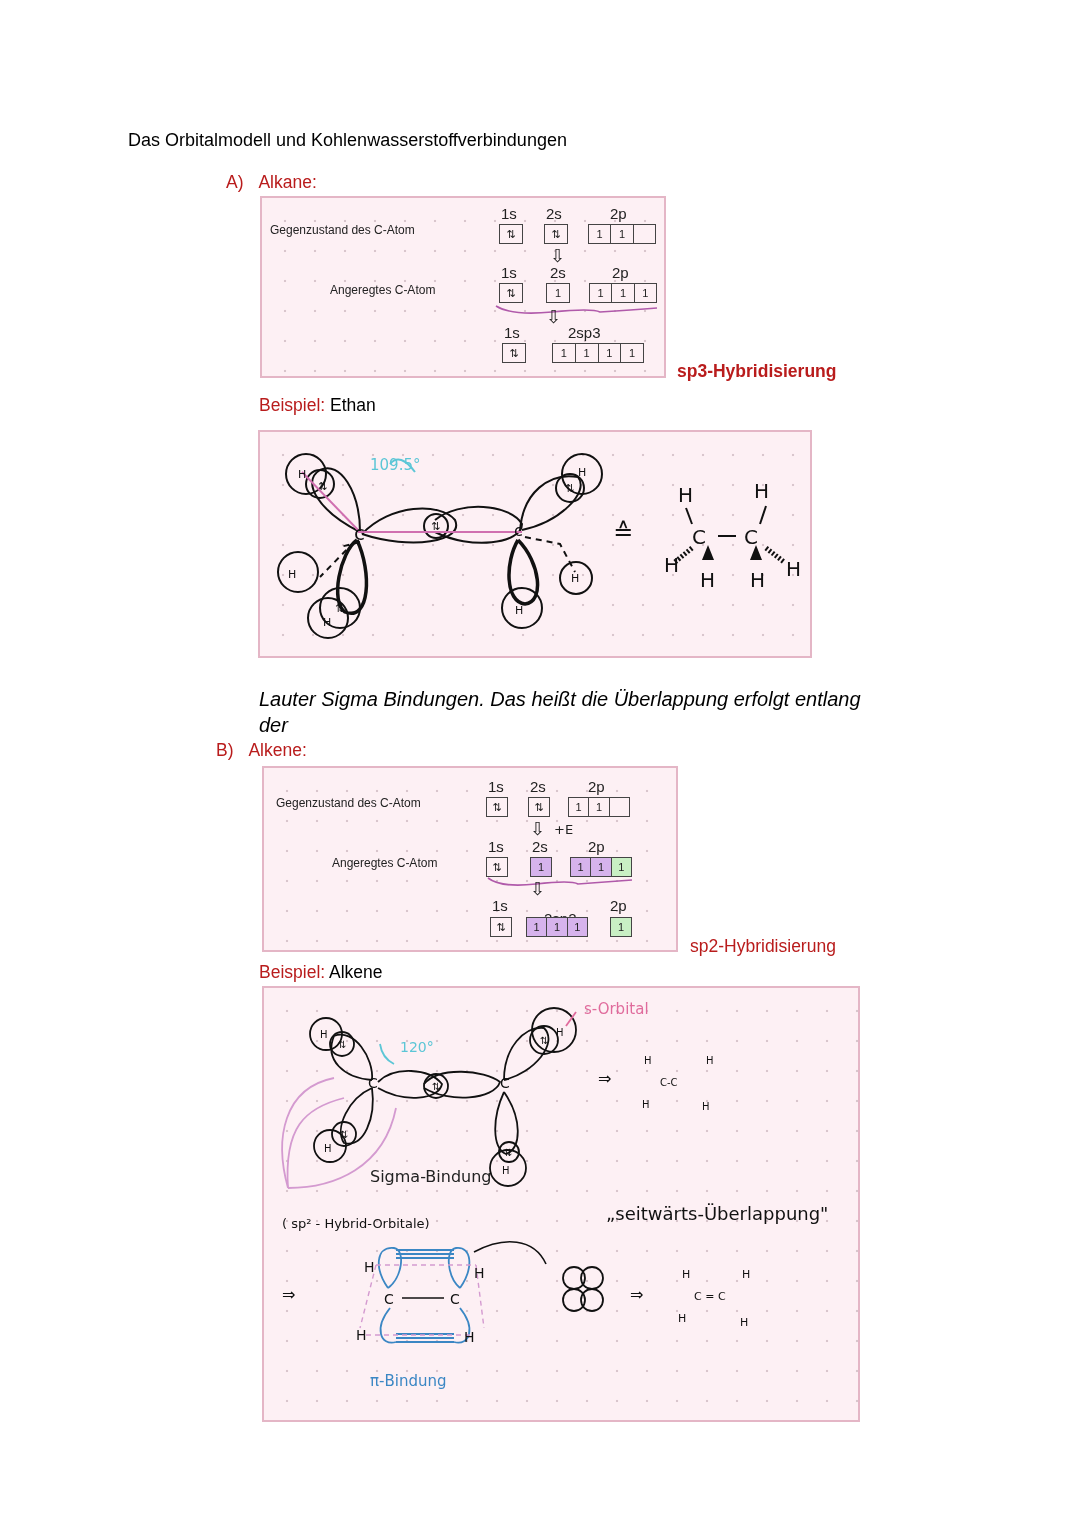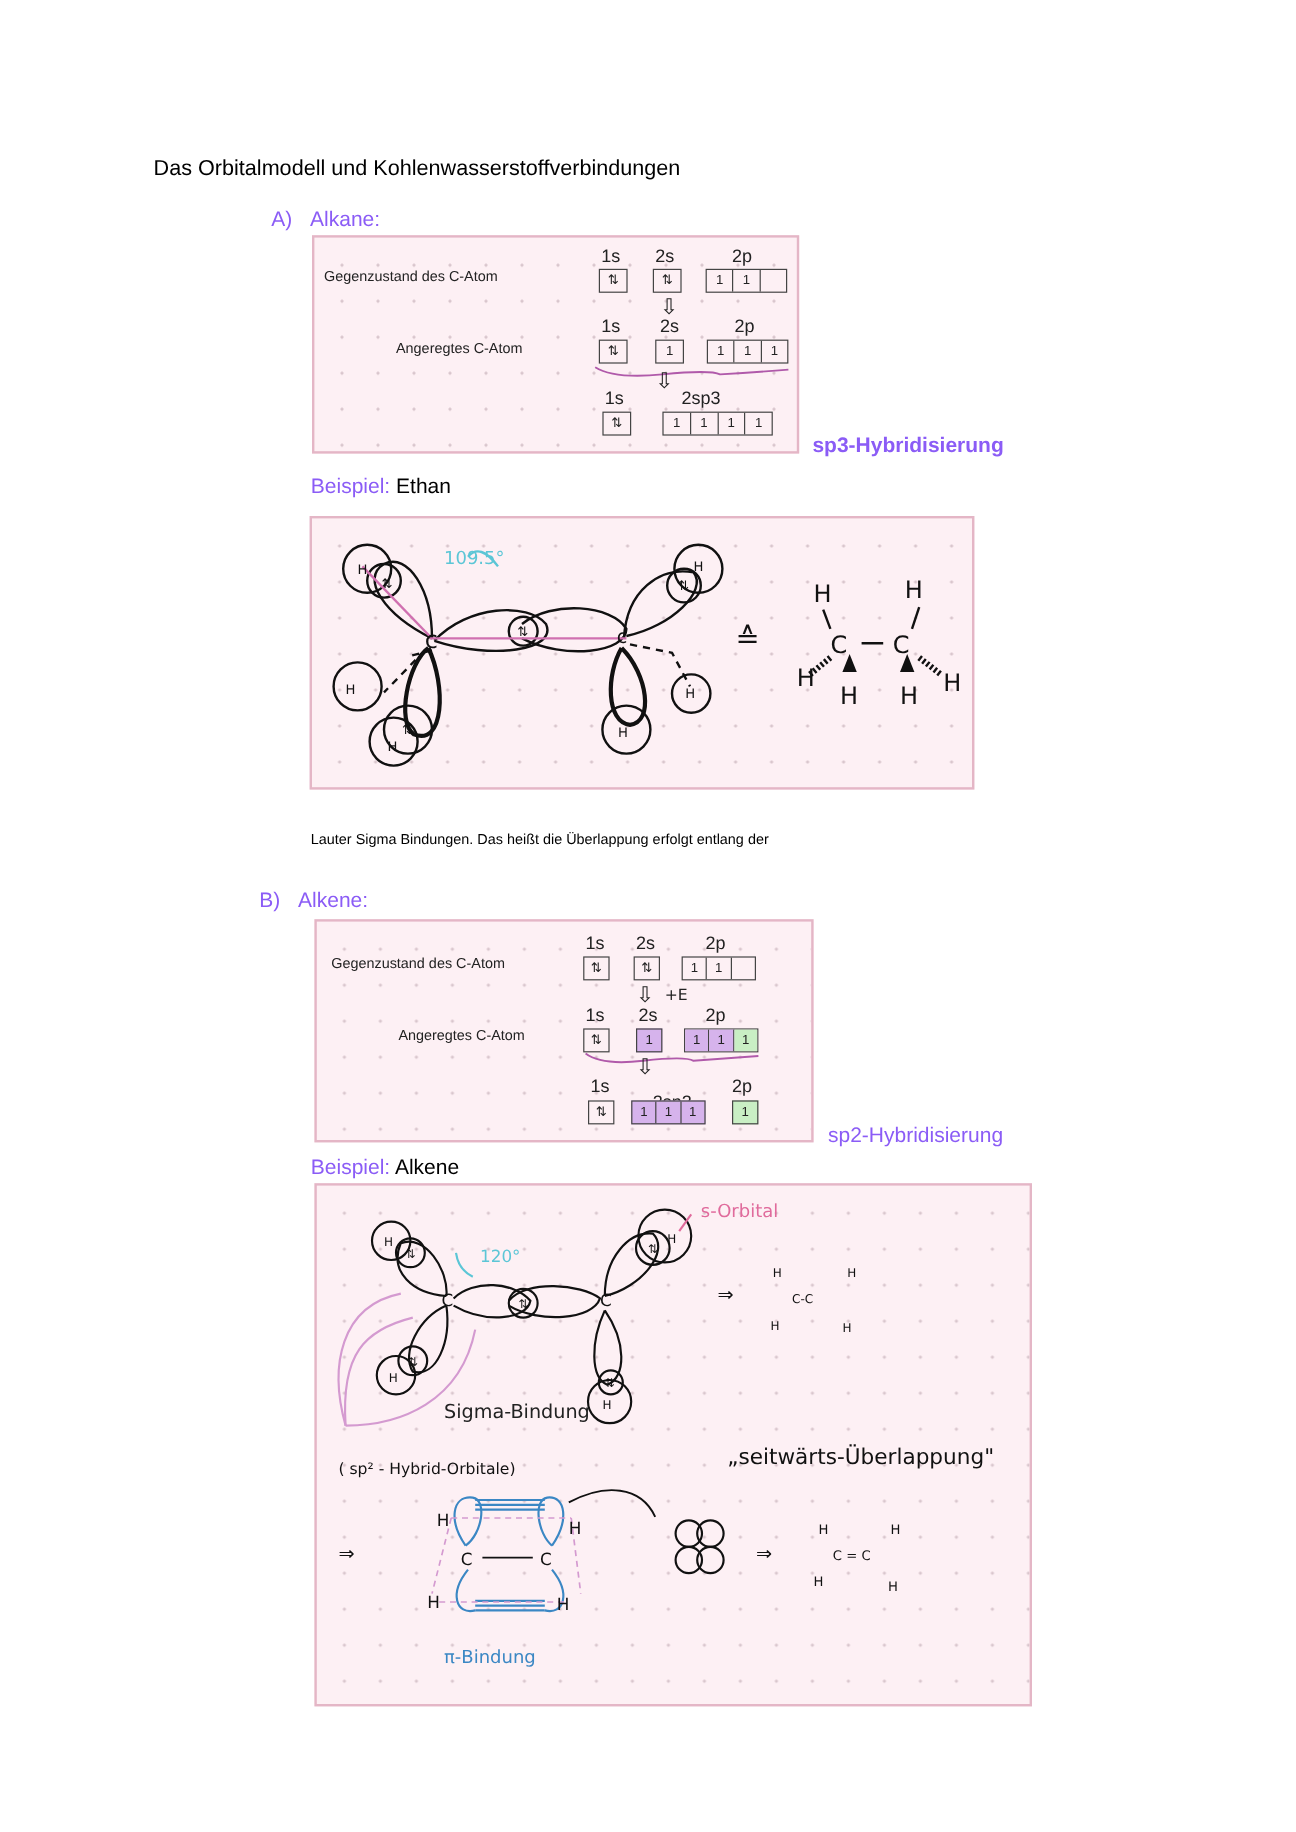--- a/index.html
+++ b/index.html
@@ -1,21 +1,21 @@
 <!DOCTYPE html>
 <html><head>
 <meta charset="utf-8">
 <style>
   html,body{margin:0;padding:0;background:#fff;}
   body{width:1080px;height:1527px;position:relative;overflow:hidden;font-family:"Liberation Sans",sans-serif;color:#000;}
   .abs{position:absolute;}
   .title{left:128px;top:130px;font-size:18px;}
-  .pink{color:#8b5cf6;}
+  .pink{color:#b91c1c;}
   .sect{font-size:17.5px;}
-  .body-txt{font-size:12px;line-height:26px;}
+  .body-txt{font-size:20px;line-height:26px;font-style:italic;}
   .panel{position:absolute;background-color:#fdf0f4;border:2px solid #e4b6c6;
     background-image:radial-gradient(circle,#d9c6cd 1px,transparent 1.6px);background-size:30px 30px;background-position:8px 8px;}
   .lbl{position:absolute;font-size:12px;color:#222;white-space:nowrap;}
   .olab{position:absolute;font-size:15px;color:#222;}
   .box{position:absolute;height:18px;border:1.3px solid #444;display:flex;}
   .box span{flex:1;border-right:1.3px solid #444;font-size:11px;text-align:center;line-height:18px;color:#222;}
   .box span:last-child{border-right:none;}
   .vio{background:#d6b3ec;}
   .grn{background:#c9efc4;}
   .hand{font-family:"DejaVu Sans",sans-serif;}

